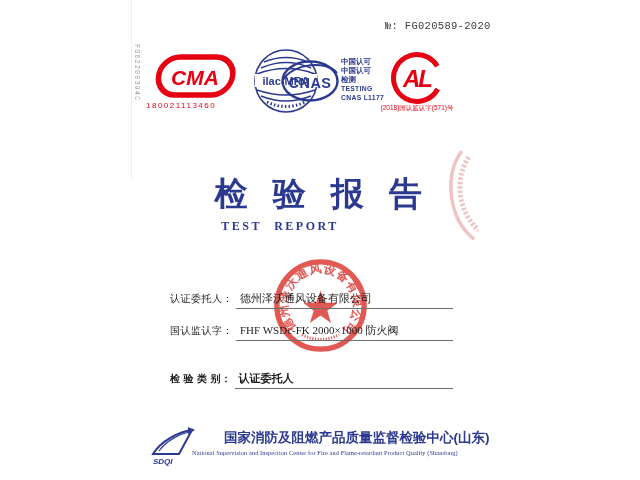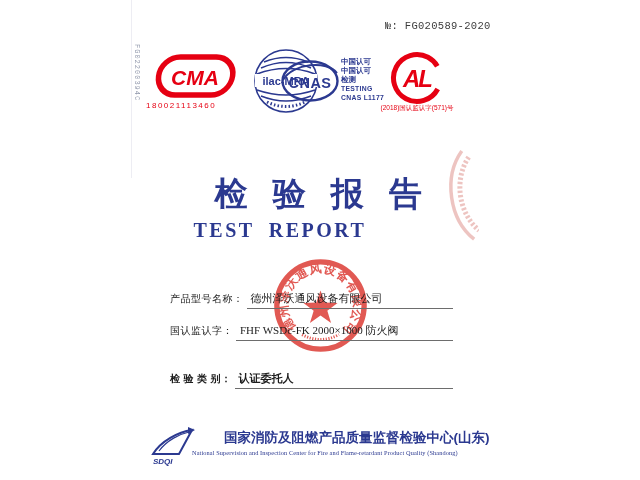--- a/index.html
+++ b/index.html
@@ -16,21 +16,21 @@
     font-family:"Liberation Mono", monospace;font-size:7px;color:#9097ab;letter-spacing:1px;}
   
   #cma-number{left:146px;top:101px;width:96px;text-align:left;font-size:8px;color:#e60012;letter-spacing:1.5px;font-family:"Liberation Sans", sans-serif;}
   #cnas-textblock{left:341px;top:57px;font-family:"Liberation Sans", sans-serif;color:#2b3990;font-weight:bold;line-height:9px;font-size:7.5px;}
   #cnas-textblock .en{font-size:6.8px;letter-spacing:0.3px;}
   #cal-caption{left:372px;top:104px;width:90px;text-align:center;font-size:6.5px;color:#e60012;font-family:"Liberation Sans", sans-serif;white-space:nowrap;}
   
   #title-cn{left:130px;top:172px;width:300px;text-align:right;
     font-family:"Liberation Sans", sans-serif;font-weight:900;font-size:33px;color:#2b3990;letter-spacing:8px;text-indent:8px;}
   #title-en{left:130px;top:219px;width:300px;text-align:center;
-    font-weight:bold;font-size:20px;color:#2b3990;letter-spacing:2.5px;word-spacing:7px;}
+    font-weight:bold;font-size:12px;color:#2b3990;letter-spacing:2.5px;word-spacing:7px;}
   
   .field{position:absolute;left:170px;width:283px;display:flex;align-items:baseline;height:18px;}
   .flabel{font-size:10px;color:#1d1d1d;white-space:nowrap;letter-spacing:0.5px;flex:0 0 auto;}
   .fvalue{flex:1 1 auto;font-size:11px;color:#1d1d1d;border-bottom:1px solid #6d6d6d;
     padding:0 0 2px 4px;margin-left:3px;white-space:nowrap;}
   #field-row-1{top:291px;}
   #field-row-2{top:323px;}
   #field-row-3{top:371px;font-weight:bold;}
   
   #company-stamp{left:272px;top:257px;opacity:0.84;}
@@ -106,21 +106,21 @@
   </svg>
 
   <svg class="abs" id="partial-stamp" width="42" height="95" viewBox="0 0 42 95">
     <g transform="rotate(-8 21 47)">
       <path d="M31,3 C9,26 9,69 31,92" fill="none" stroke="#e0958f" stroke-width="3.5"></path>
       <path d="M37,10 C19,30 19,64 37,84" fill="none" stroke="#e0958f" stroke-width="5" stroke-dasharray="2.4 2"></path>
     </g>
   </svg>
 
   <div class="field" id="field-row-1">
-    <span class="flabel">产品型号名称：</span>
+    <span class="flabel">认证委托人：</span>
     <span class="fvalue">德州泽沃通风设备有限公司</span>
   </div>
   <div class="field" id="field-row-2">
     <span class="flabel">国认监认字：</span>
     <span class="fvalue">FHF WSDc-FK 2000×1000 防火阀</span>
   </div>
   <div class="field" id="field-row-3">
     <span class="flabel">检 验 类 别：</span>
     <span class="fvalue">认证委托人</span>
   </div>

